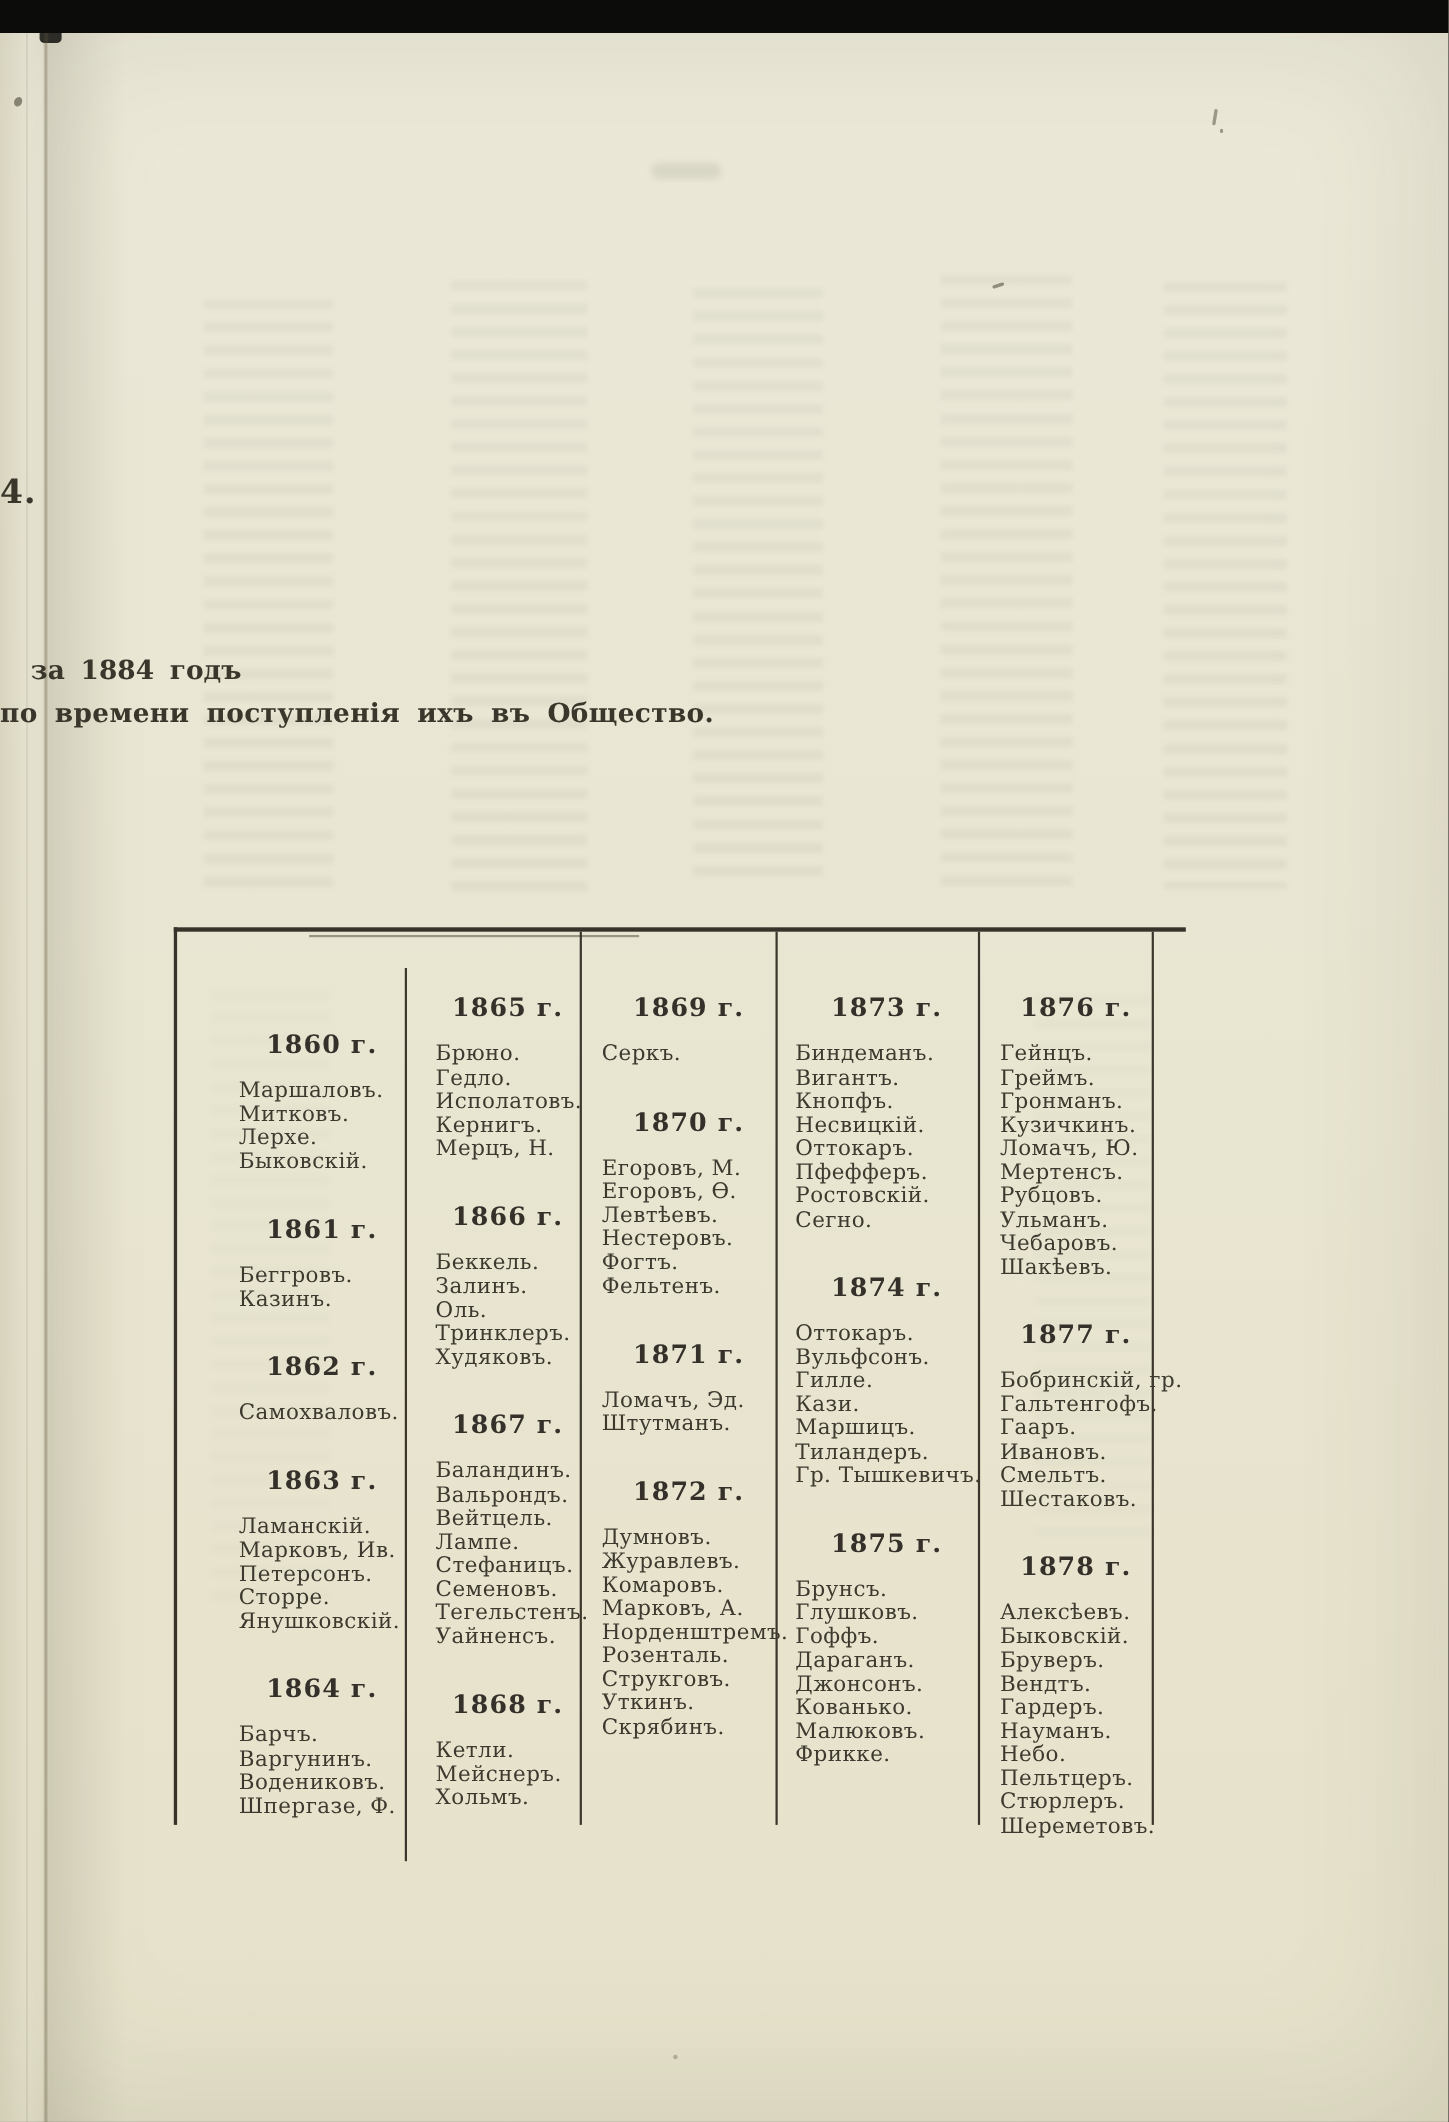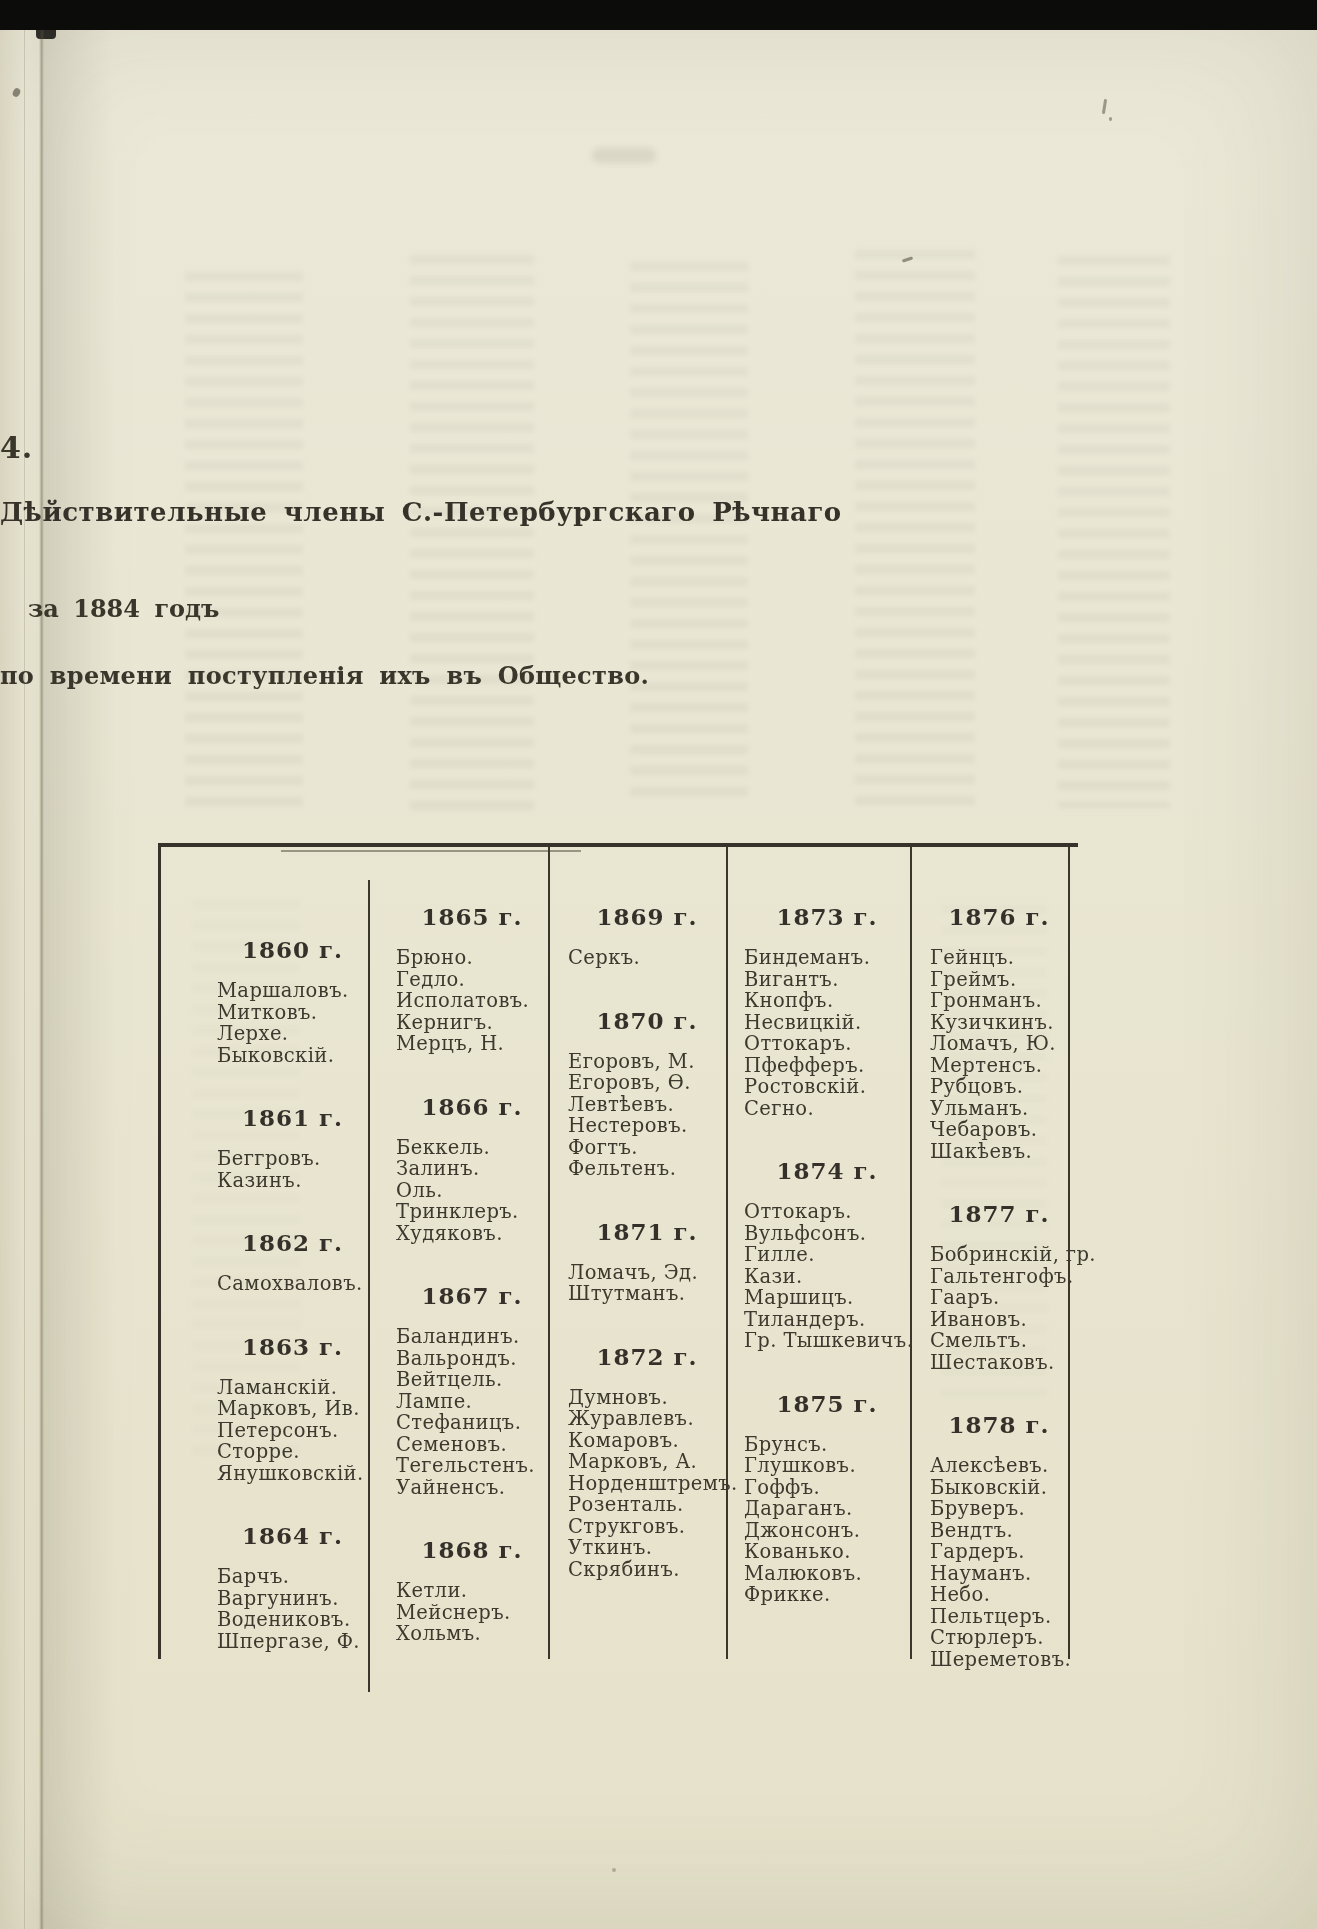--- a/index.html
+++ b/index.html
@@ -45,32 +45,32 @@
   .s5{left:612px;top:1868px;width:4px;height:4px;opacity:.3;}
   .section-number{position:absolute;left:0;top:430px;width:100%;
     font-size:30px;font-weight:bold;letter-spacing:1px;}
   .title-1{position:absolute;left:0;top:497px;width:100%;
     font-size:26px;font-weight:bold;word-spacing:7px;letter-spacing:.5px;color:#36322a;}
   .title-2{position:absolute;left:0;top:544px;width:100%;
     font-size:26px;font-weight:bold;letter-spacing:.5px;color:#36322a;}
   .year-line{position:absolute;left:0;top:594px;width:100%;
     font-size:24px;font-weight:bold;word-spacing:6px;padding-left:28px;}
   .order-line{position:absolute;left:0;top:633px;width:100%;
-    font-size:24px;font-weight:bold;word-spacing:7px;letter-spacing:.3px;margin-top:28px;}
+    font-size:24px;font-weight:bold;word-spacing:7px;letter-spacing:.3px;}
 
   
   .members-table{
     position:absolute;left:158px;top:843px;width:917px;height:812px;
     border-top:4px solid #37332a;border-left:3px solid #37332a;
     display:flex;box-sizing:content-box;}
   .members-table::before{content:"";position:absolute;left:120px;top:3px;width:300px;height:2px;
     background:rgba(55,50,40,.45);}
   .col{box-sizing:border-box;border-right:2px solid #3a362c;height:100%;--pl:20px;}
   .col:nth-child(1){width:209px;margin-top:33px;--pl:56px;}
-  .col:nth-child(2){width:180px;--pl:26px;}
+  .col:nth-child(2){width:159px;--pl:26px;}
   .col:nth-child(3){width:178px;--pl:18px;}
   .col:nth-child(4){width:184px;--pl:16px;}
   .col:nth-child(5){width:158px;--pl:18px;}
   .year{font-size:23px;font-weight:bold;text-align:center;line-height:24px;
     margin:40px 0 18px;padding-left:var(--pl);letter-spacing:1px;color:#35312a;}
   .col .year:first-child{margin-top:58px;}
   .name{font-size:19.5px;line-height:21.5px;padding-left:var(--pl);
     letter-spacing:.4px;color:#3d392e;white-space:nowrap;}
 </style>
 </head>
@@ -94,21 +94,20 @@
   <div class="ghost g7"></div>
   <div class="ghost-blob"></div>
 
   <div class="speck s1"></div>
   <div class="speck s2"></div>
   <div class="speck s3"></div>
   <div class="speck s4"></div>
   <div class="speck s5"></div>
 
   <div class="section-number">4.</div>
-  <div class="title-1">Дѣйствительные члены С.-Петербургскаго Рѣчнаго</div>
   <div class="year-line">за 1884 годъ</div>
   <div class="order-line">по времени поступленія ихъ въ Общество.</div>
 
   <div class="members-table">
       <div class="col">
         <div class="year">1860 г.</div>
         <div class="name">Маршаловъ.</div>
         <div class="name">Митковъ.</div>
         <div class="name">Лерхе.</div>
         <div class="name">Быковскій.</div>

